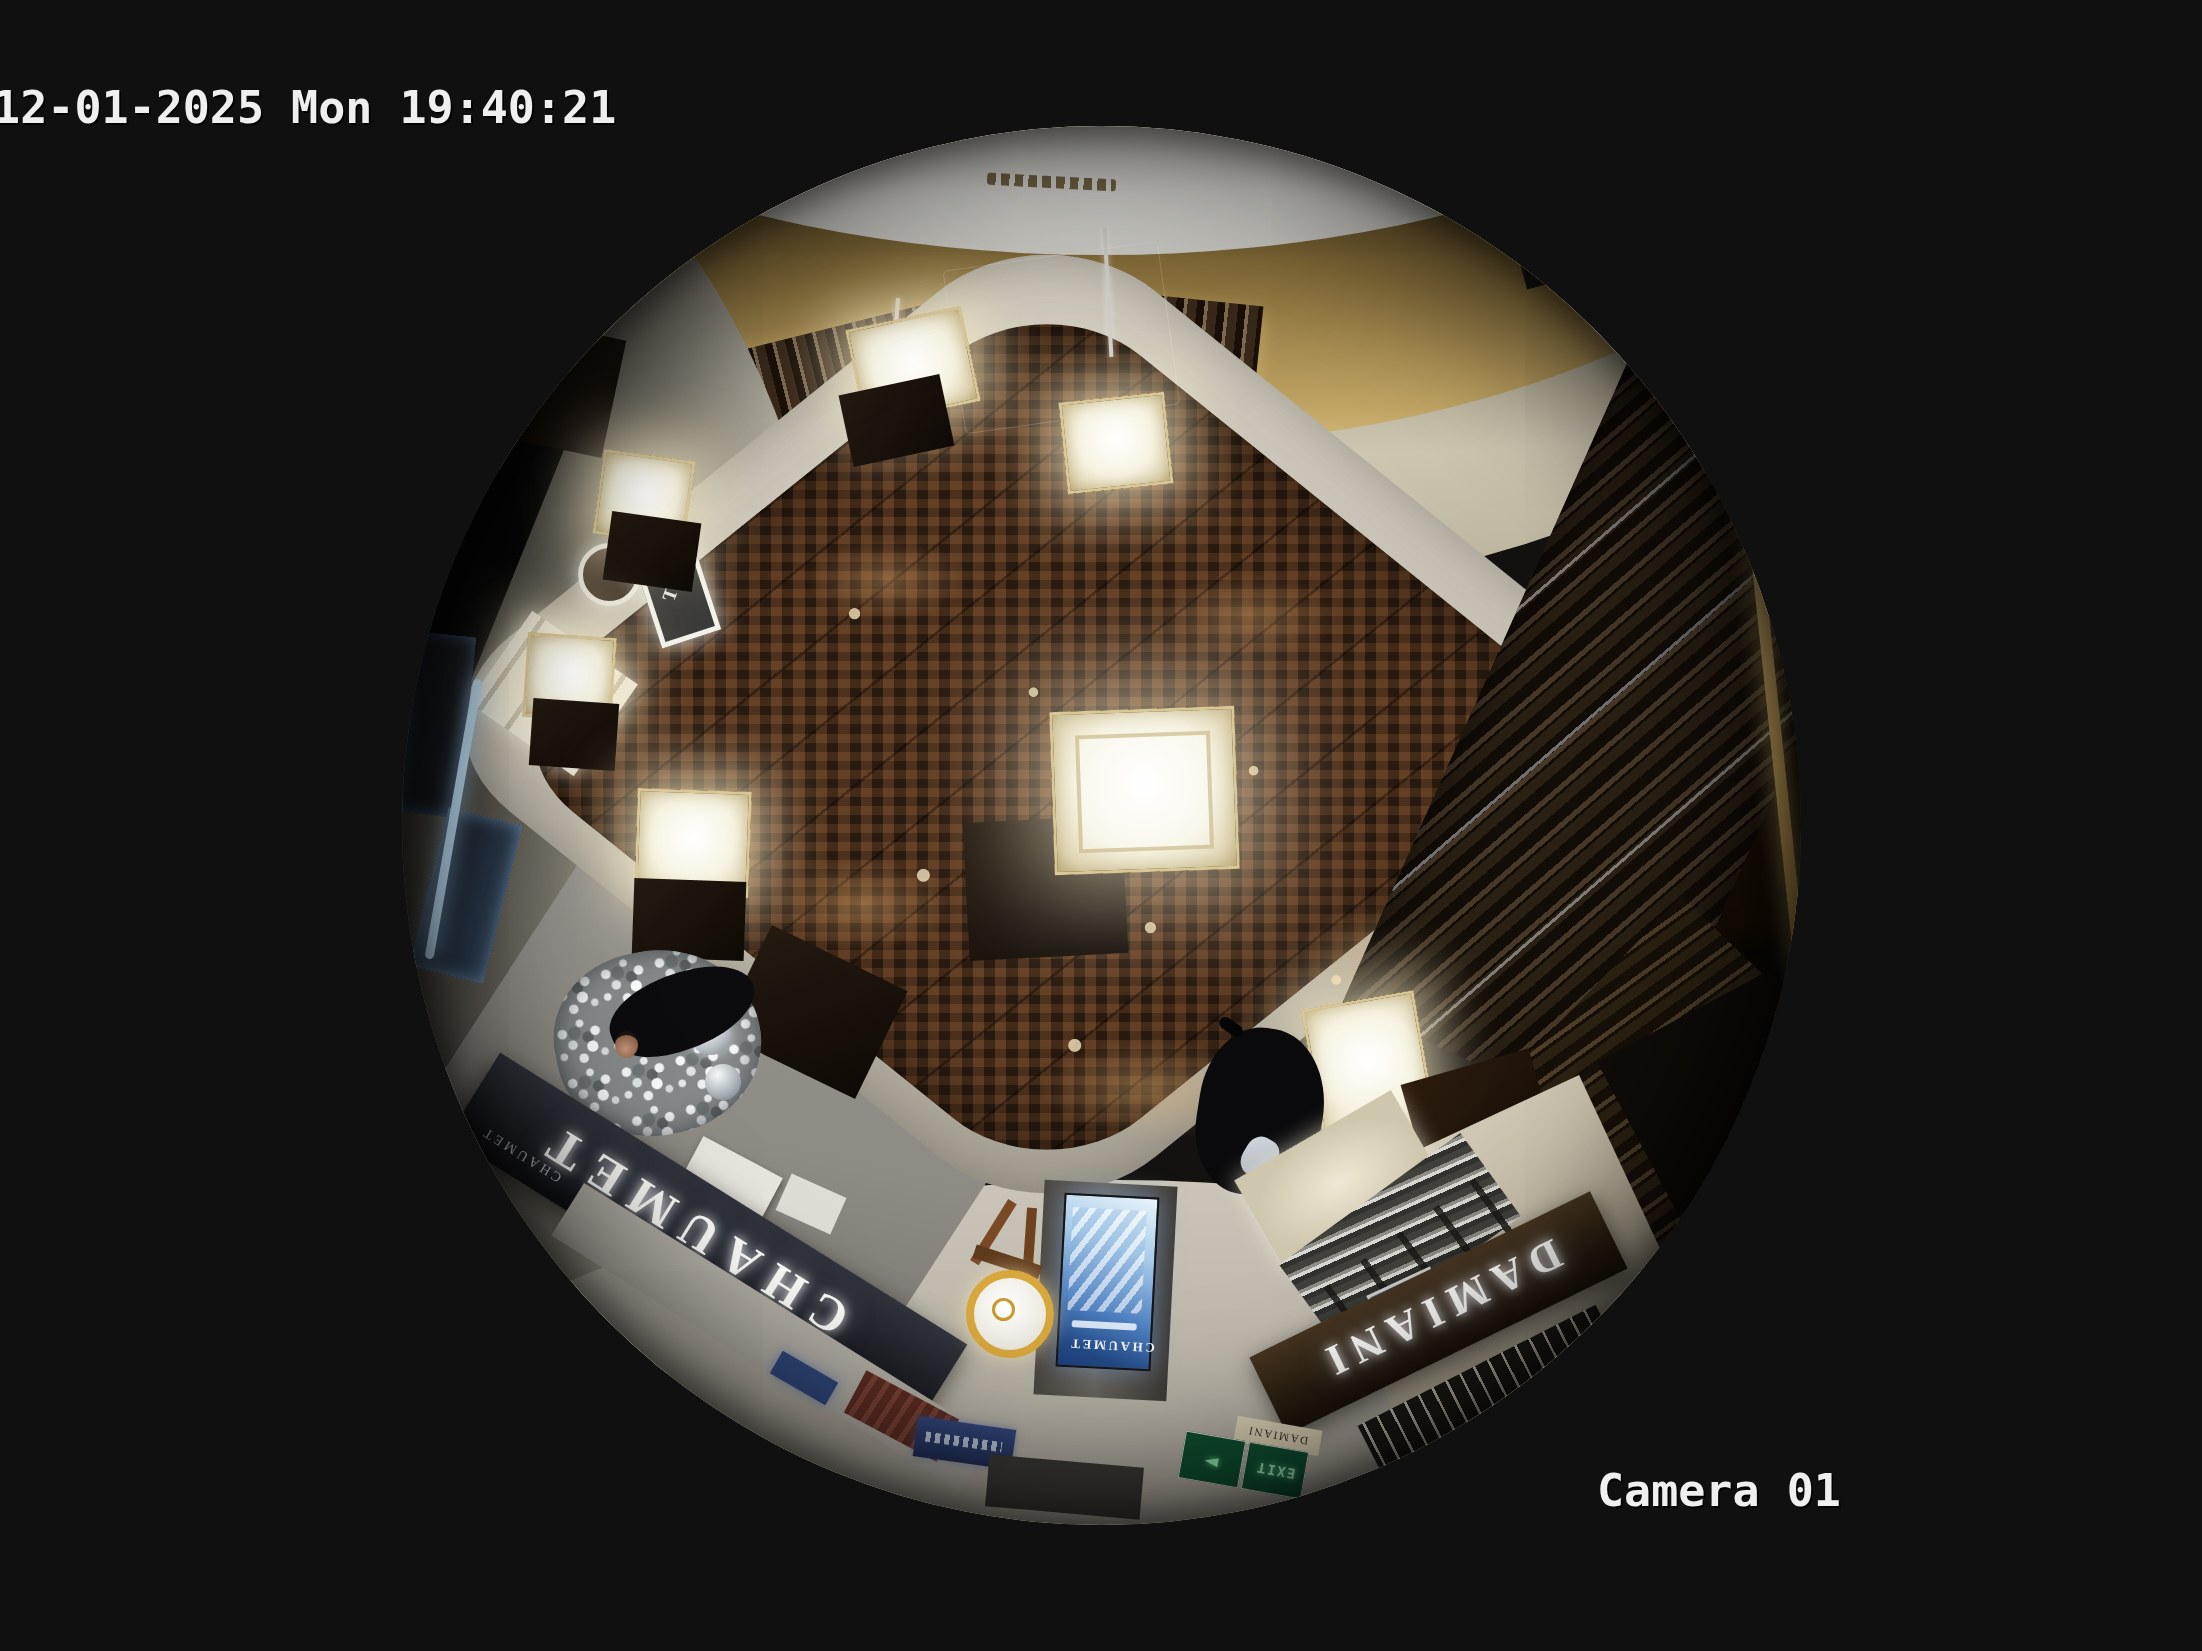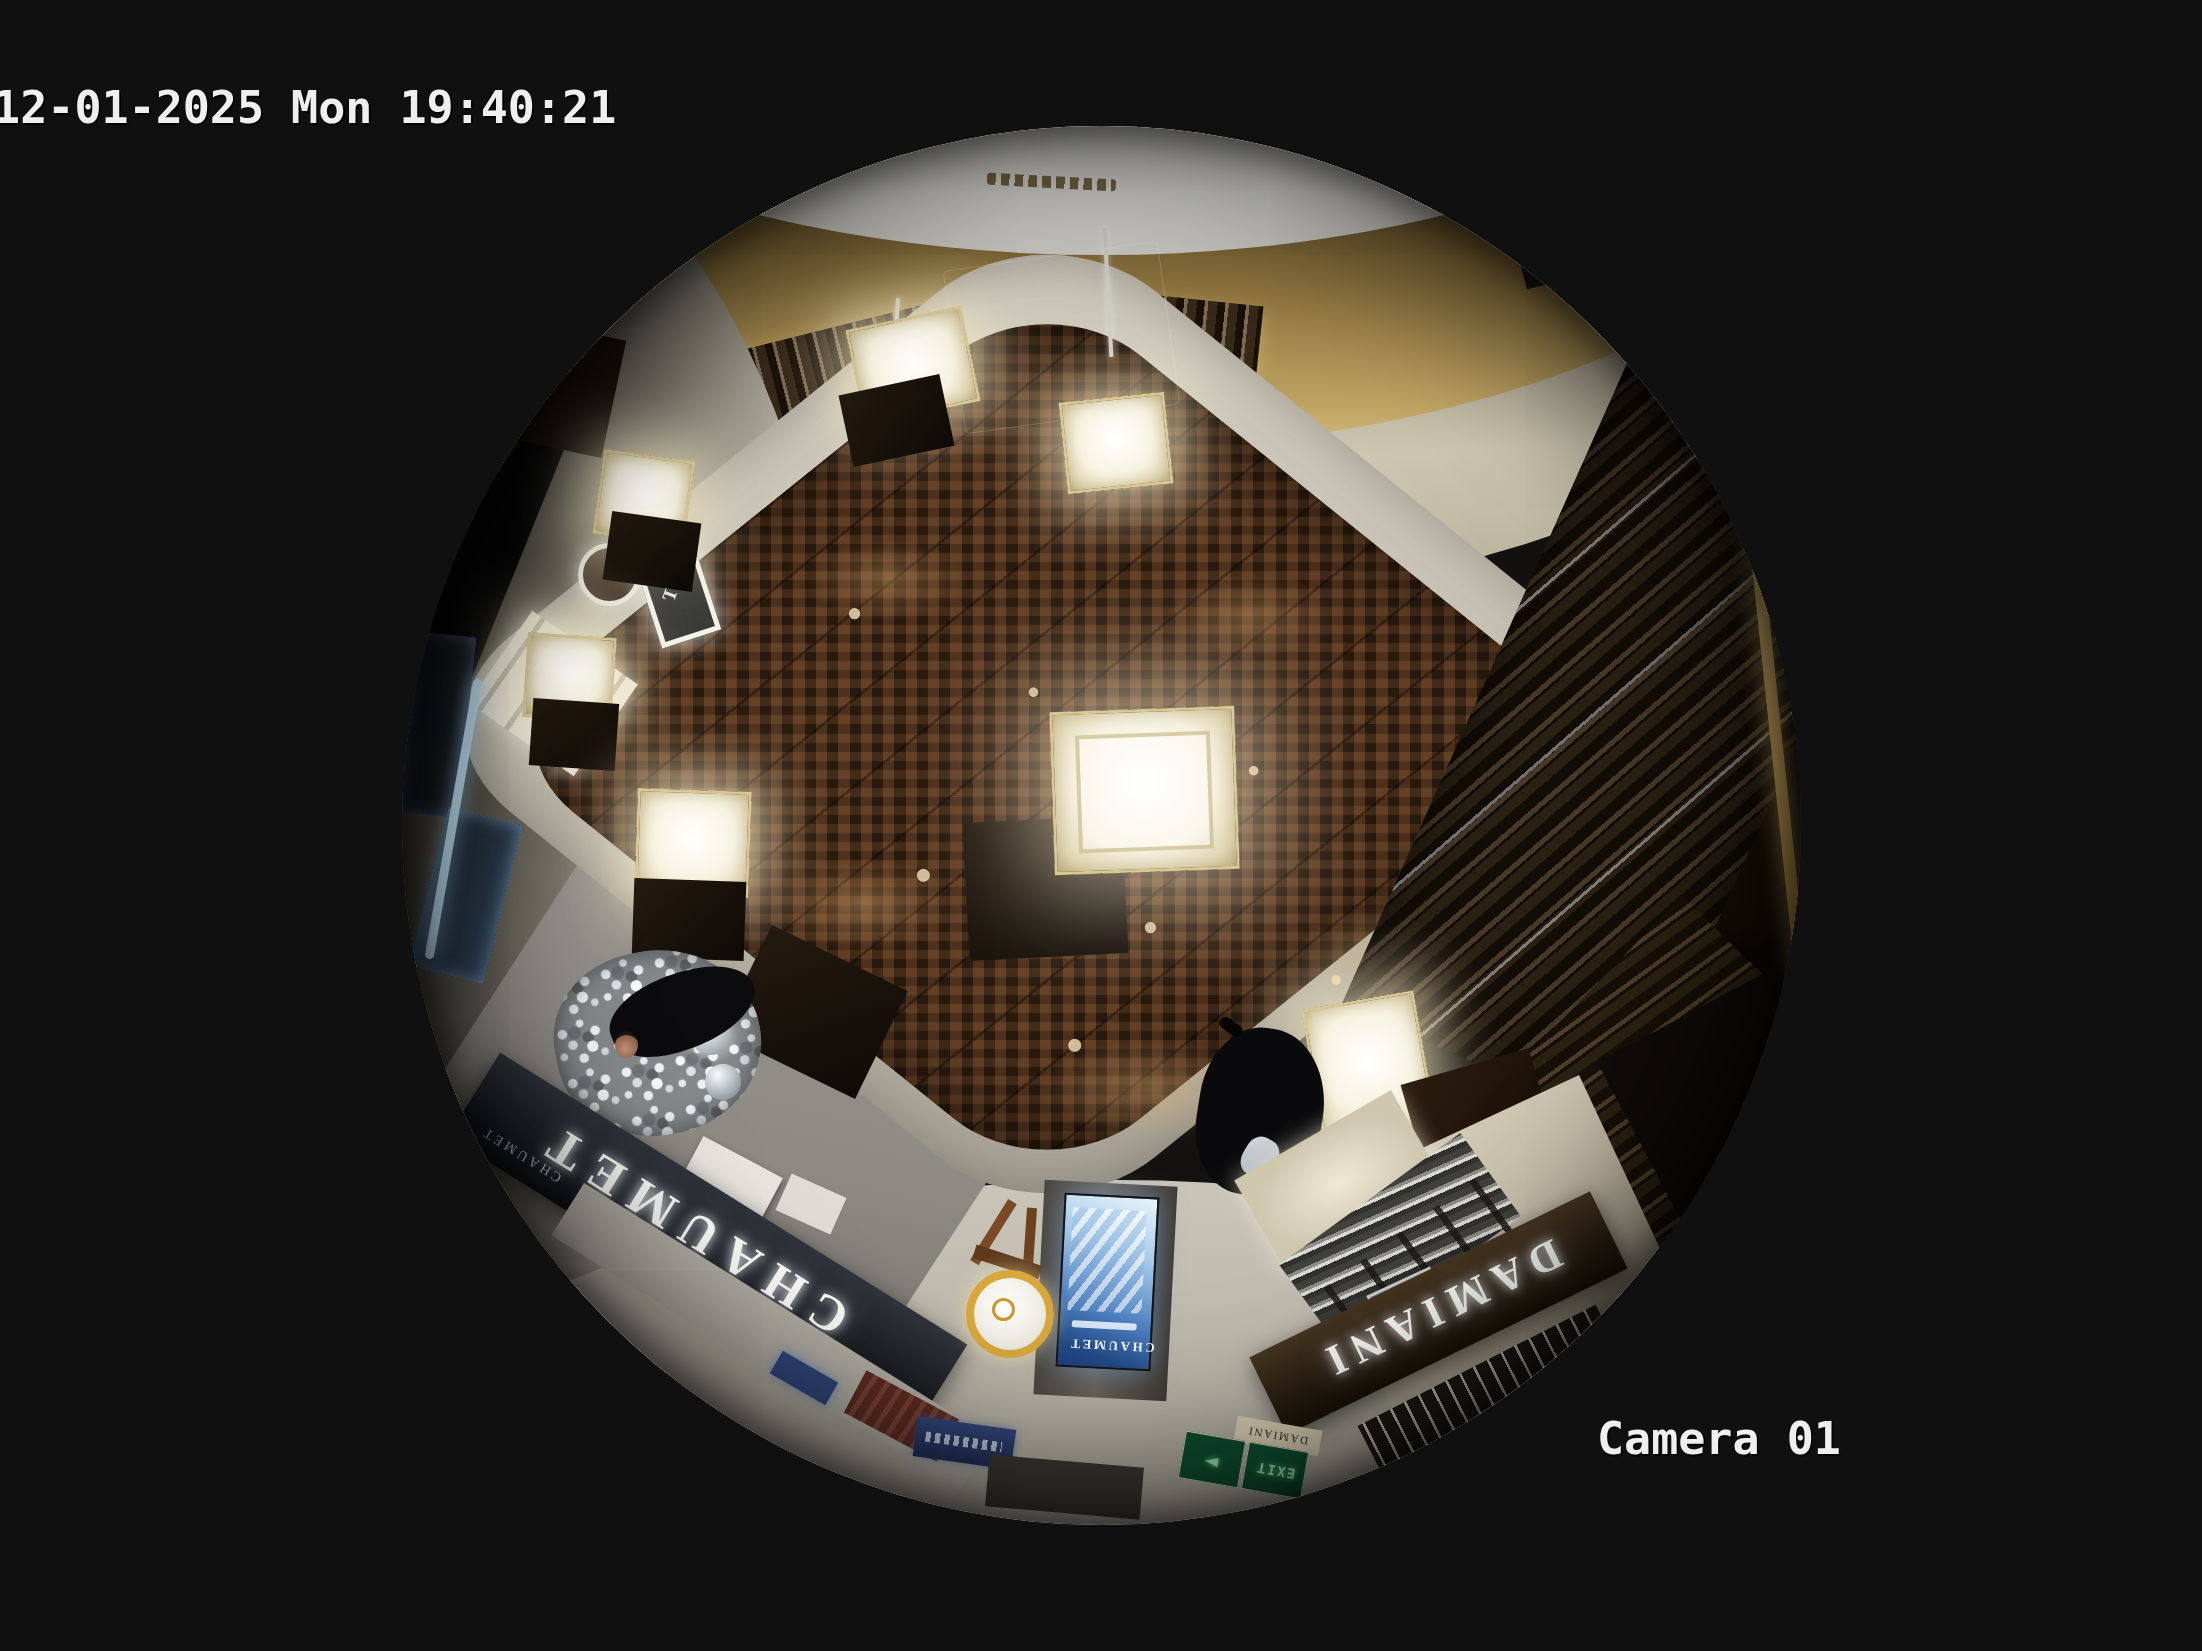--- a/index.html
+++ b/index.html
@@ -262,16 +262,16 @@
         </div>
       <div style="flex:1;background:#0f5132;border:1.7px solid #cfd4c6;display:flex;align-items:center;justify-content:center;">
         <span style="transform:rotate(180deg);color:#9fe8b8;font-size:13.8px;font-weight:bold;letter-spacing:1.7px;text-shadow:0 0 6.9px rgba(140,235,175,.9);">EXIT</span>
         </div>
     </div>
 
     <div class="abs vignette" style="left:0;top:0;width:1399px;height:1399px;"></div>
   </div>
 
   <div class="abs osd" style="left:-6.9px;top:81px;">12-01-2025 Mon 19:40:21</div>
-  <div class="abs osd" style="left:1597px;top:1412px;">Camera 01</div>
+  <div class="abs osd" style="left:1597px;top:1464px;">Camera 01</div>
 
 </div>
 
 
 </body></html>

